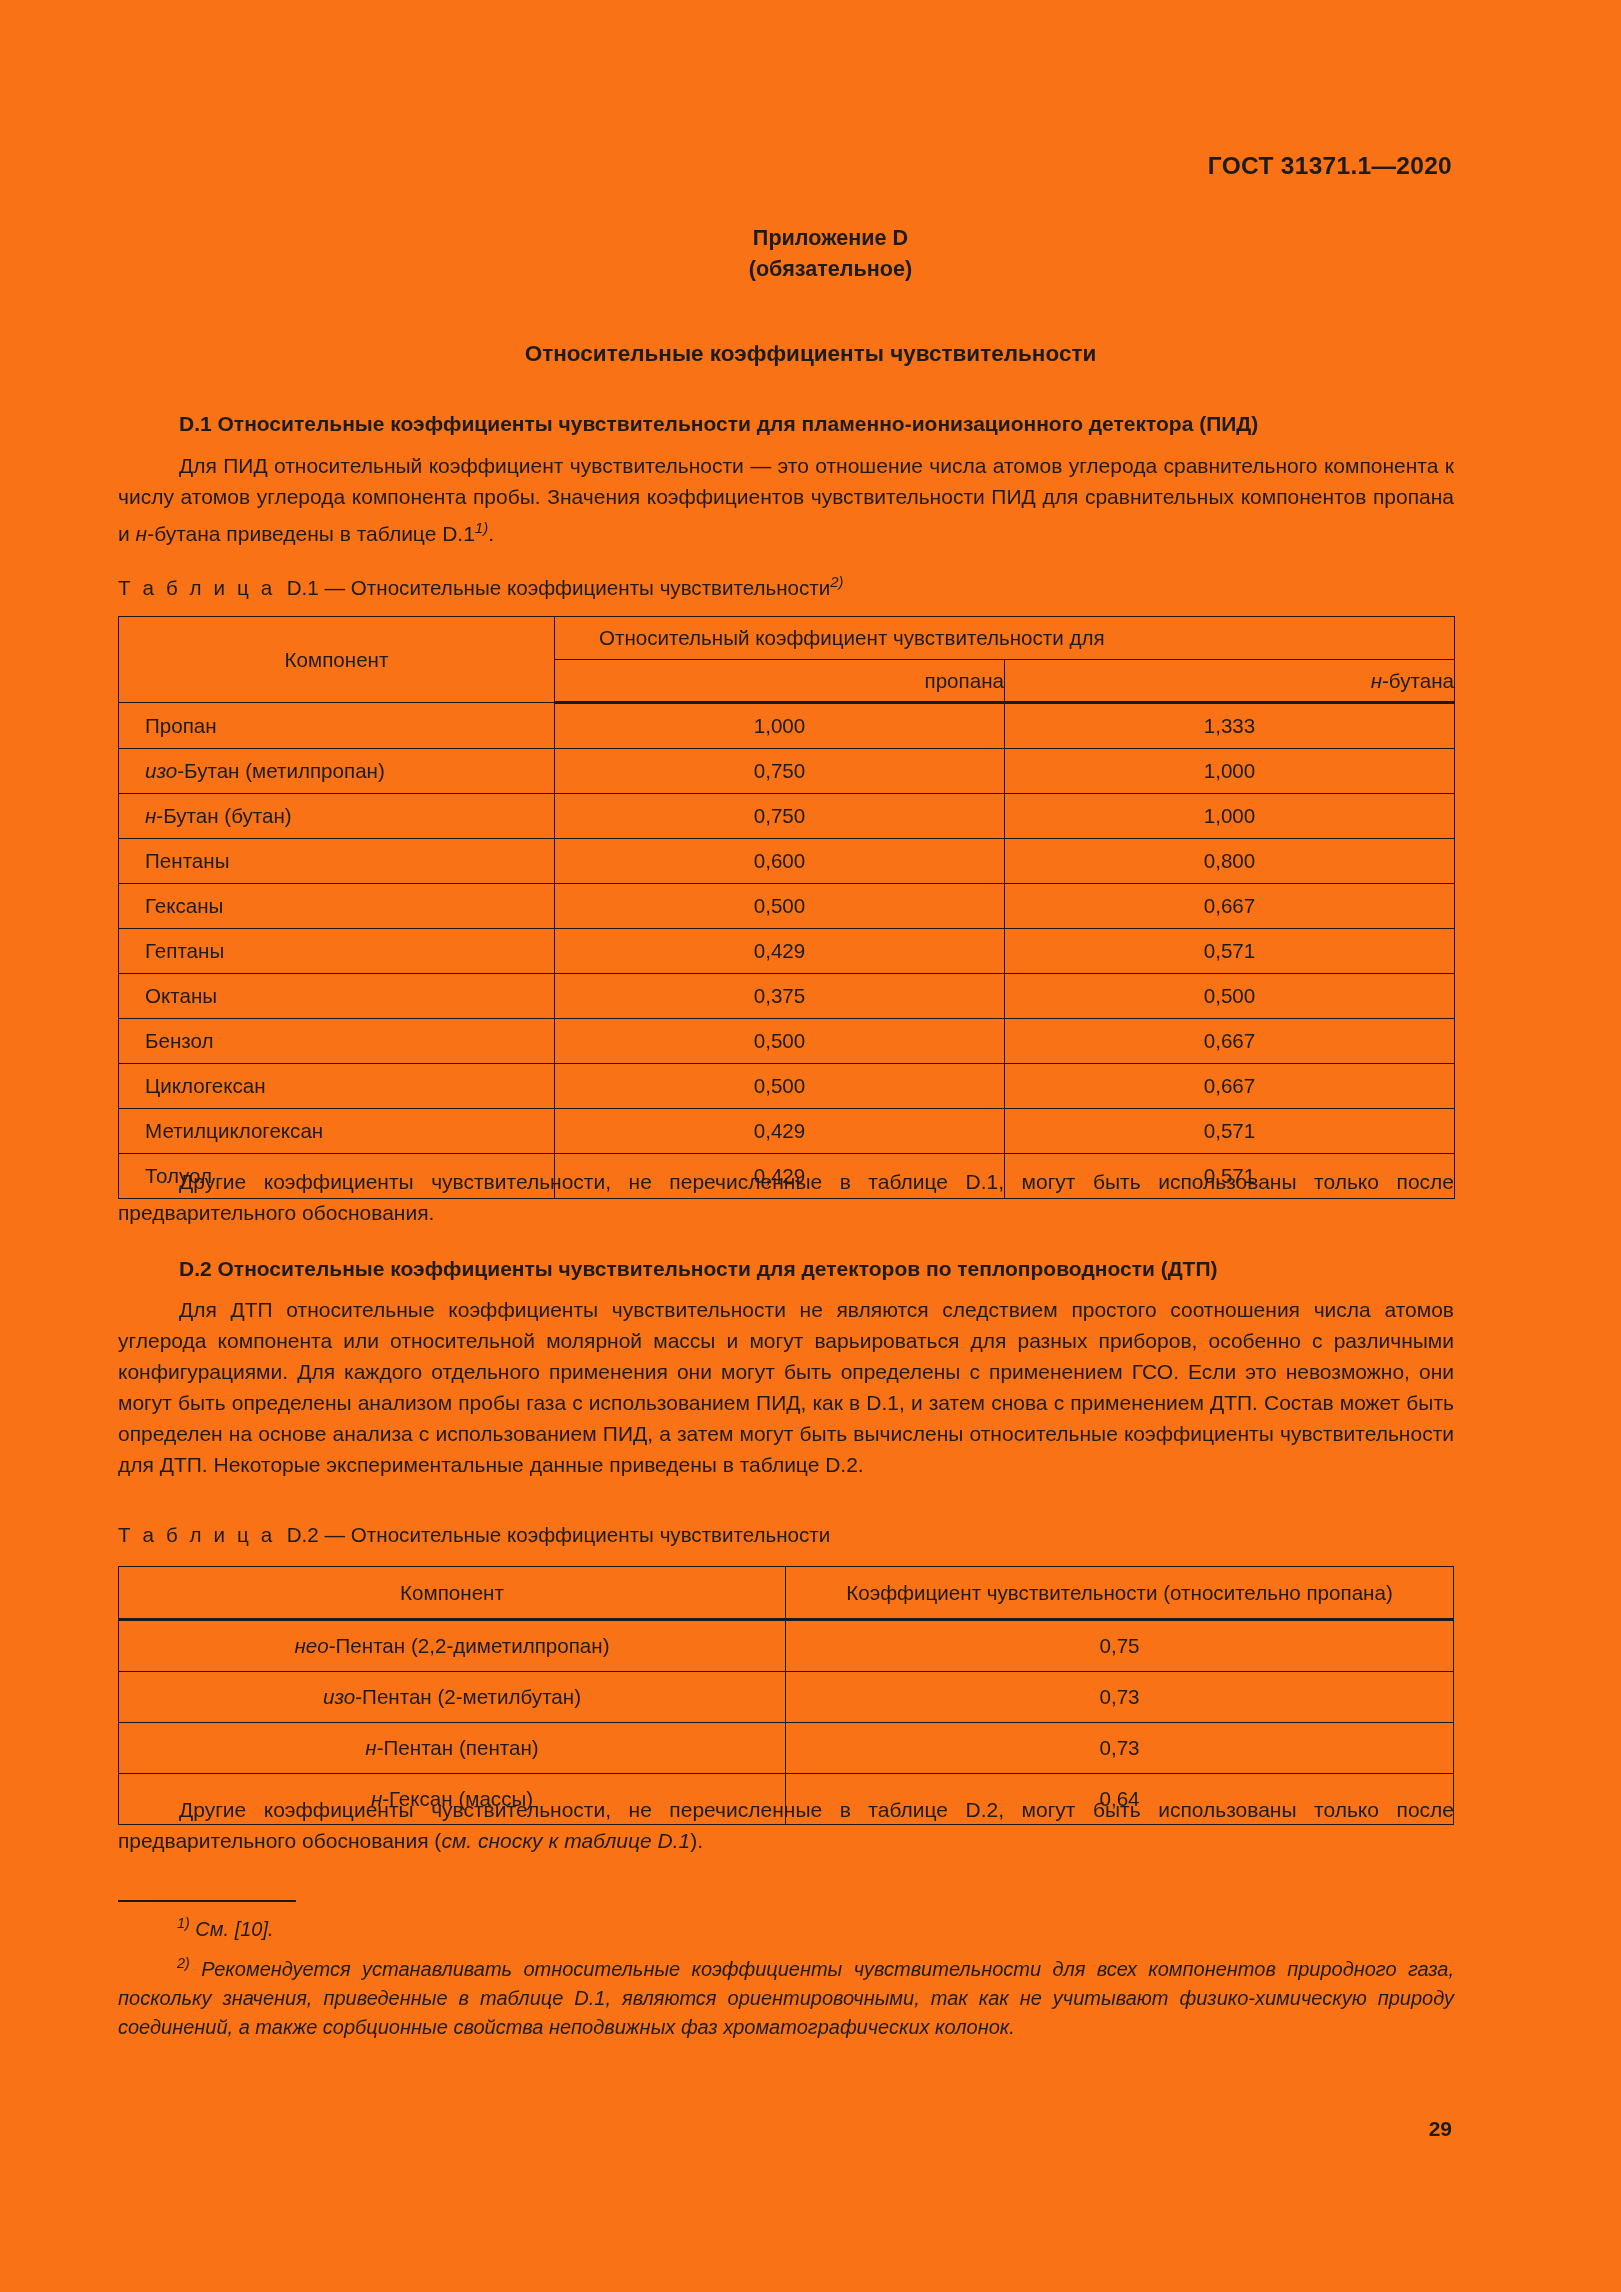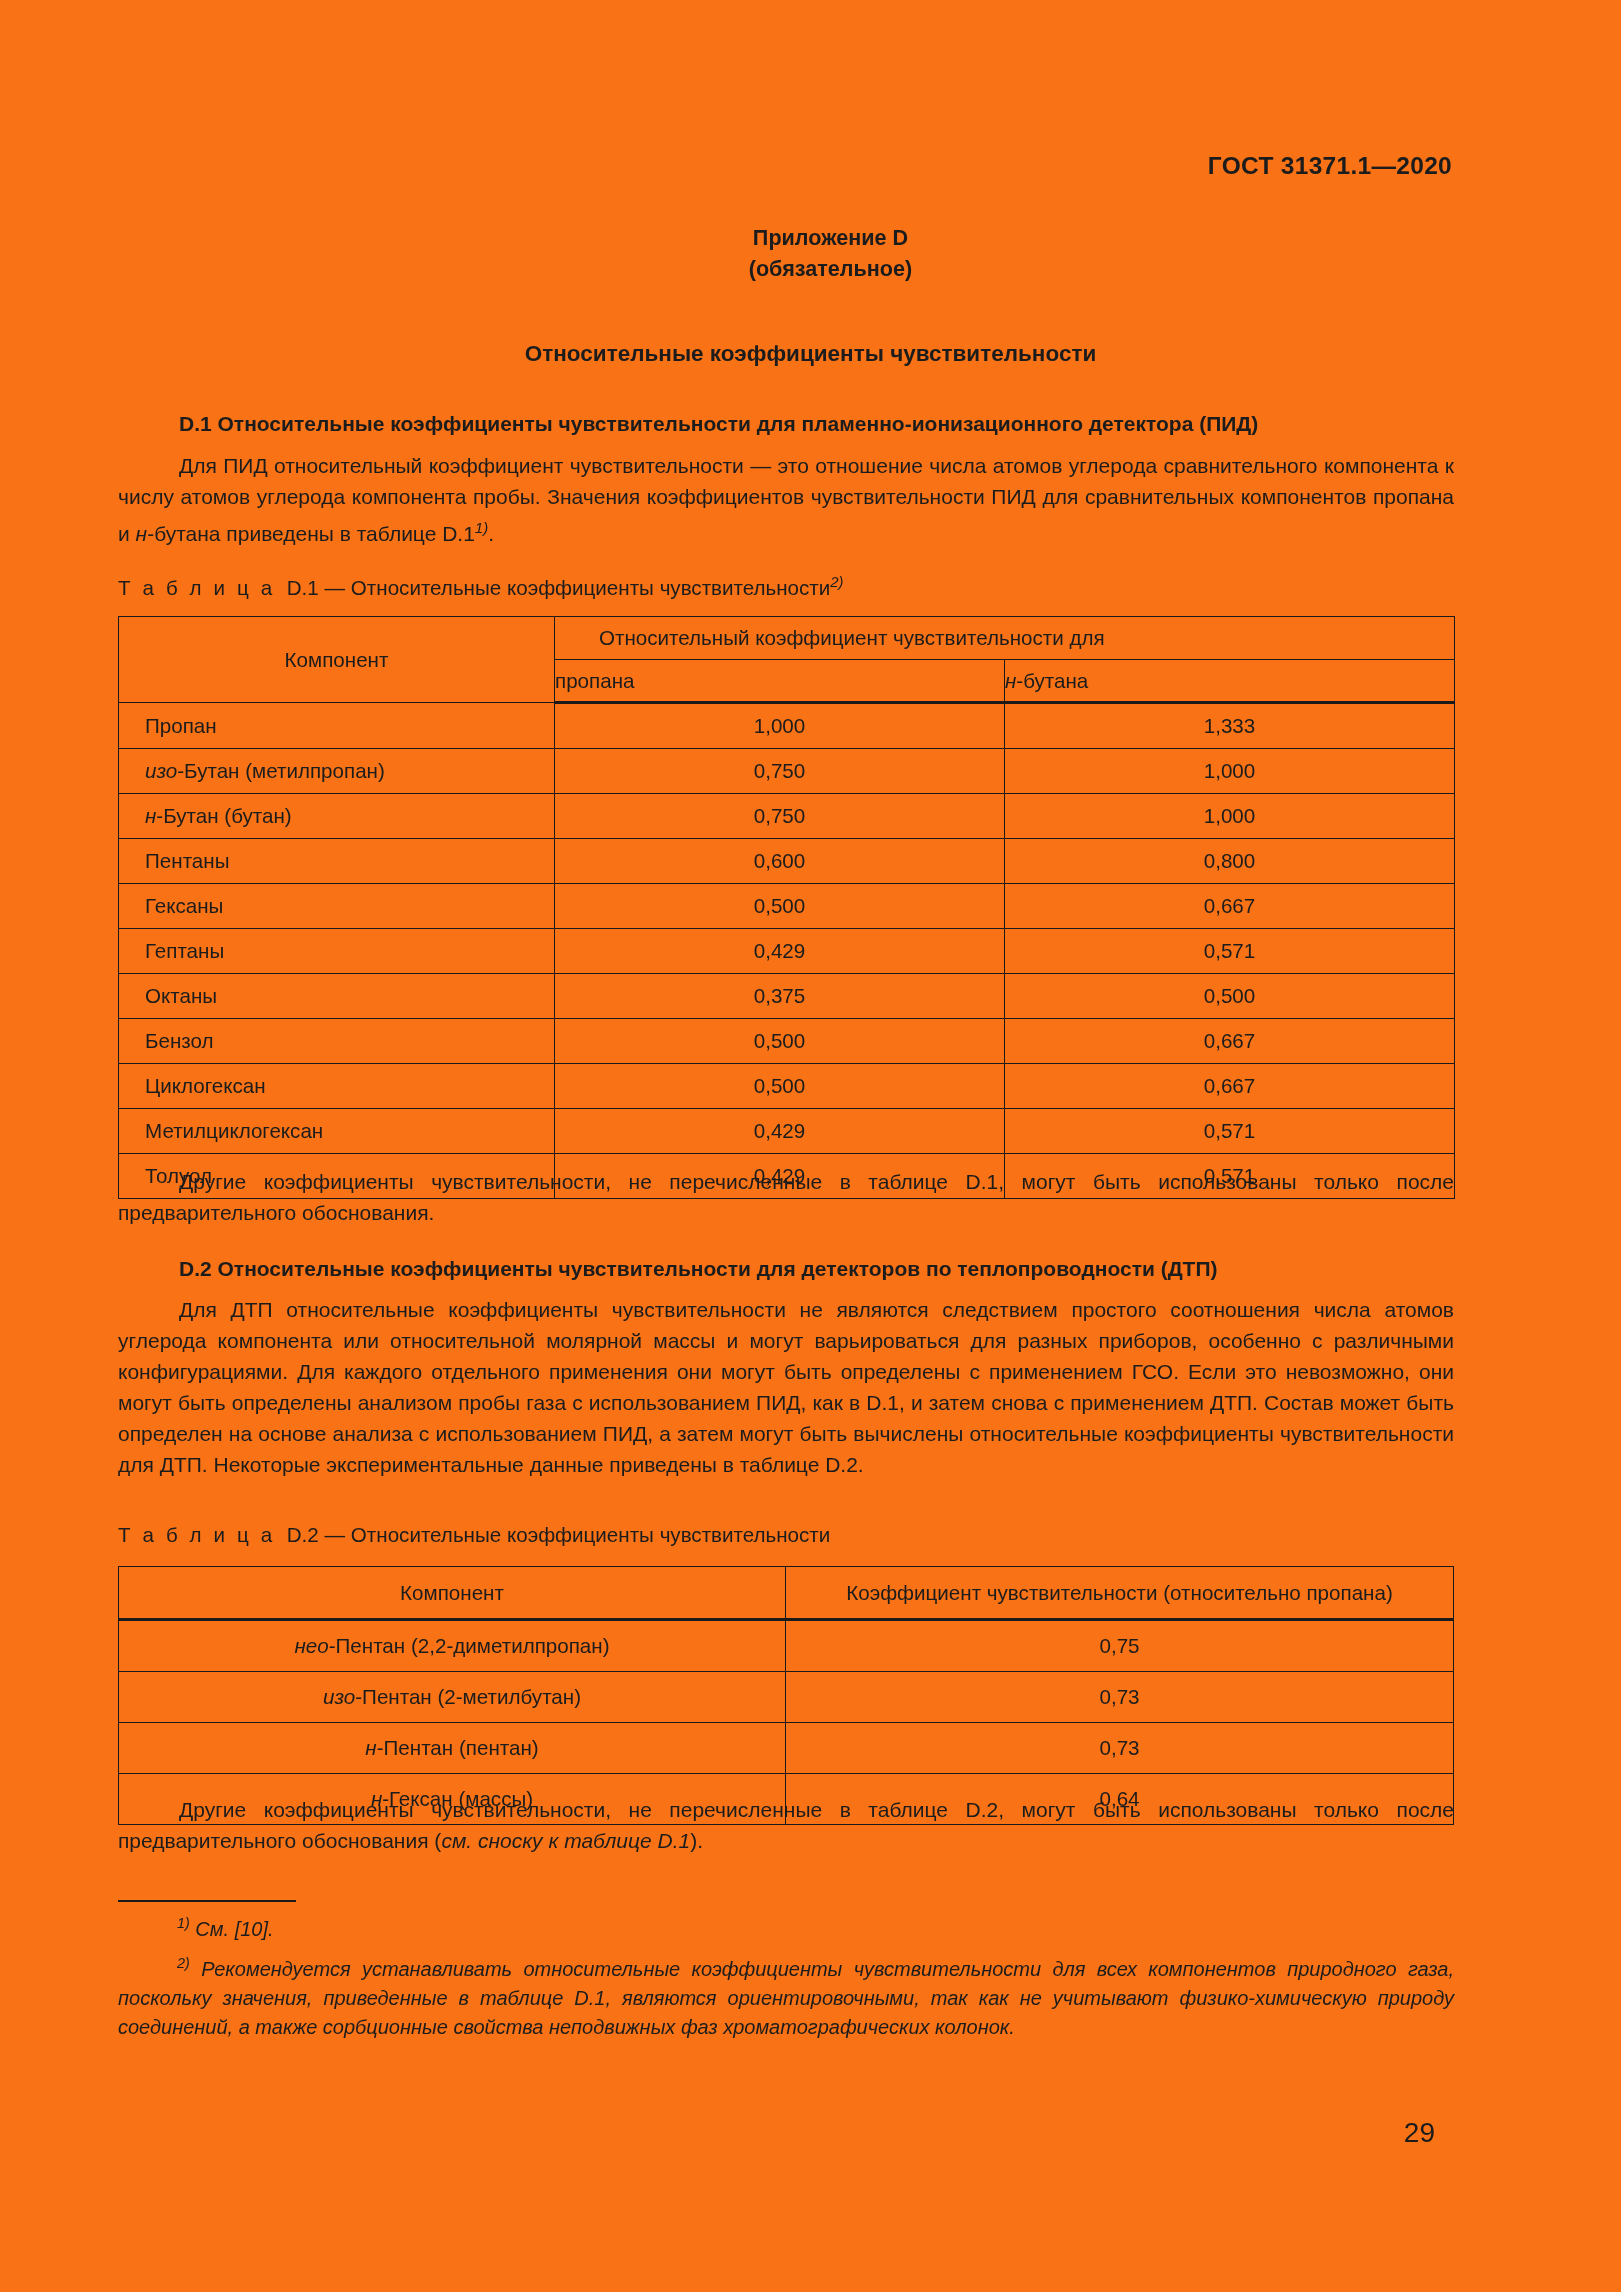--- a/index.html
+++ b/index.html
@@ -105,21 +105,21 @@
   }
   #table-d1 .c-name { width: 436px; }
   #table-d1 .c-val { width: 450px; }
   #table-d1 td.name, #table-d1 th.name-h {
     padding-left: 26px;
     text-align: left;
   }
   #table-d1 th.name-h { text-align: center; padding-left: 0; }
   #table-d1 td.val { text-align: center; }
   #table-d1 th.span-h { text-align: left; height: 42px; padding-left: 44px; }
-  #table-d1 th.sub-h { text-align: left; height: 41px; }
+  #table-d1 th.sub-h { text-align: right; height: 41px; }
   #table-d1 tr.body-row td { height: 44px; }
   #table-d2 {
     top: 1566px;
     left: 118px;
     width: 1336px;
   }
   #table-d2 .c-name2 { width: 667px; }
   #table-d2 th, #table-d2 td { text-align: center; }
   #table-d2 tr.body-row td { height: 50px; }
   #table-d2 th { height: 51px; }
@@ -138,22 +138,23 @@
     line-height: 29px;
     font-style: italic;
     text-align: justify;
     text-indent: 59px;
   }
   #fn1 { top: 1909px; }
   #fn2 { top: 1949px; }
   .pagenum {
     position: absolute;
     top: 2117px;
-    right: 186px;
-    font-size: 28px;
+    right: 169px;
+    font-size: 21px;
+    font-weight: bold;
   }
   .it { font-style: italic; }
 </style>
 </head>
 <body>
 
 <div class="page">
 
   <div class="header-std">ГОСТ 31371.1—2020</div>
 

